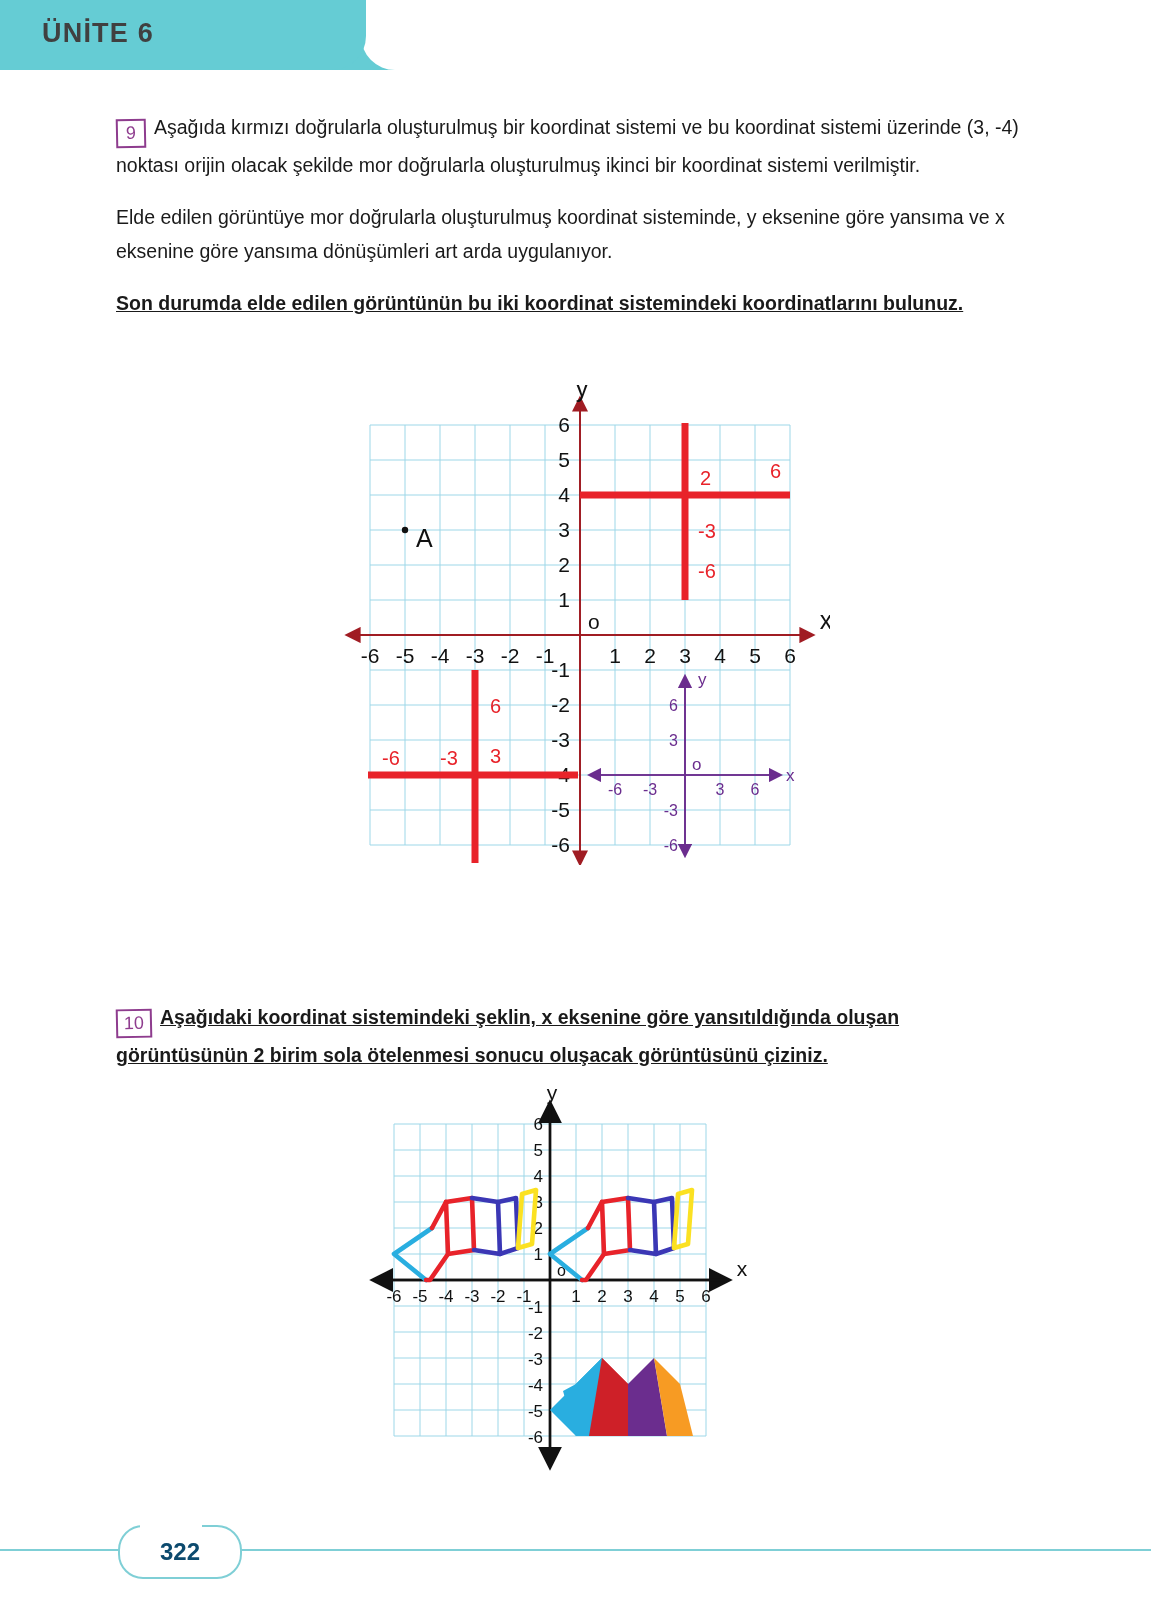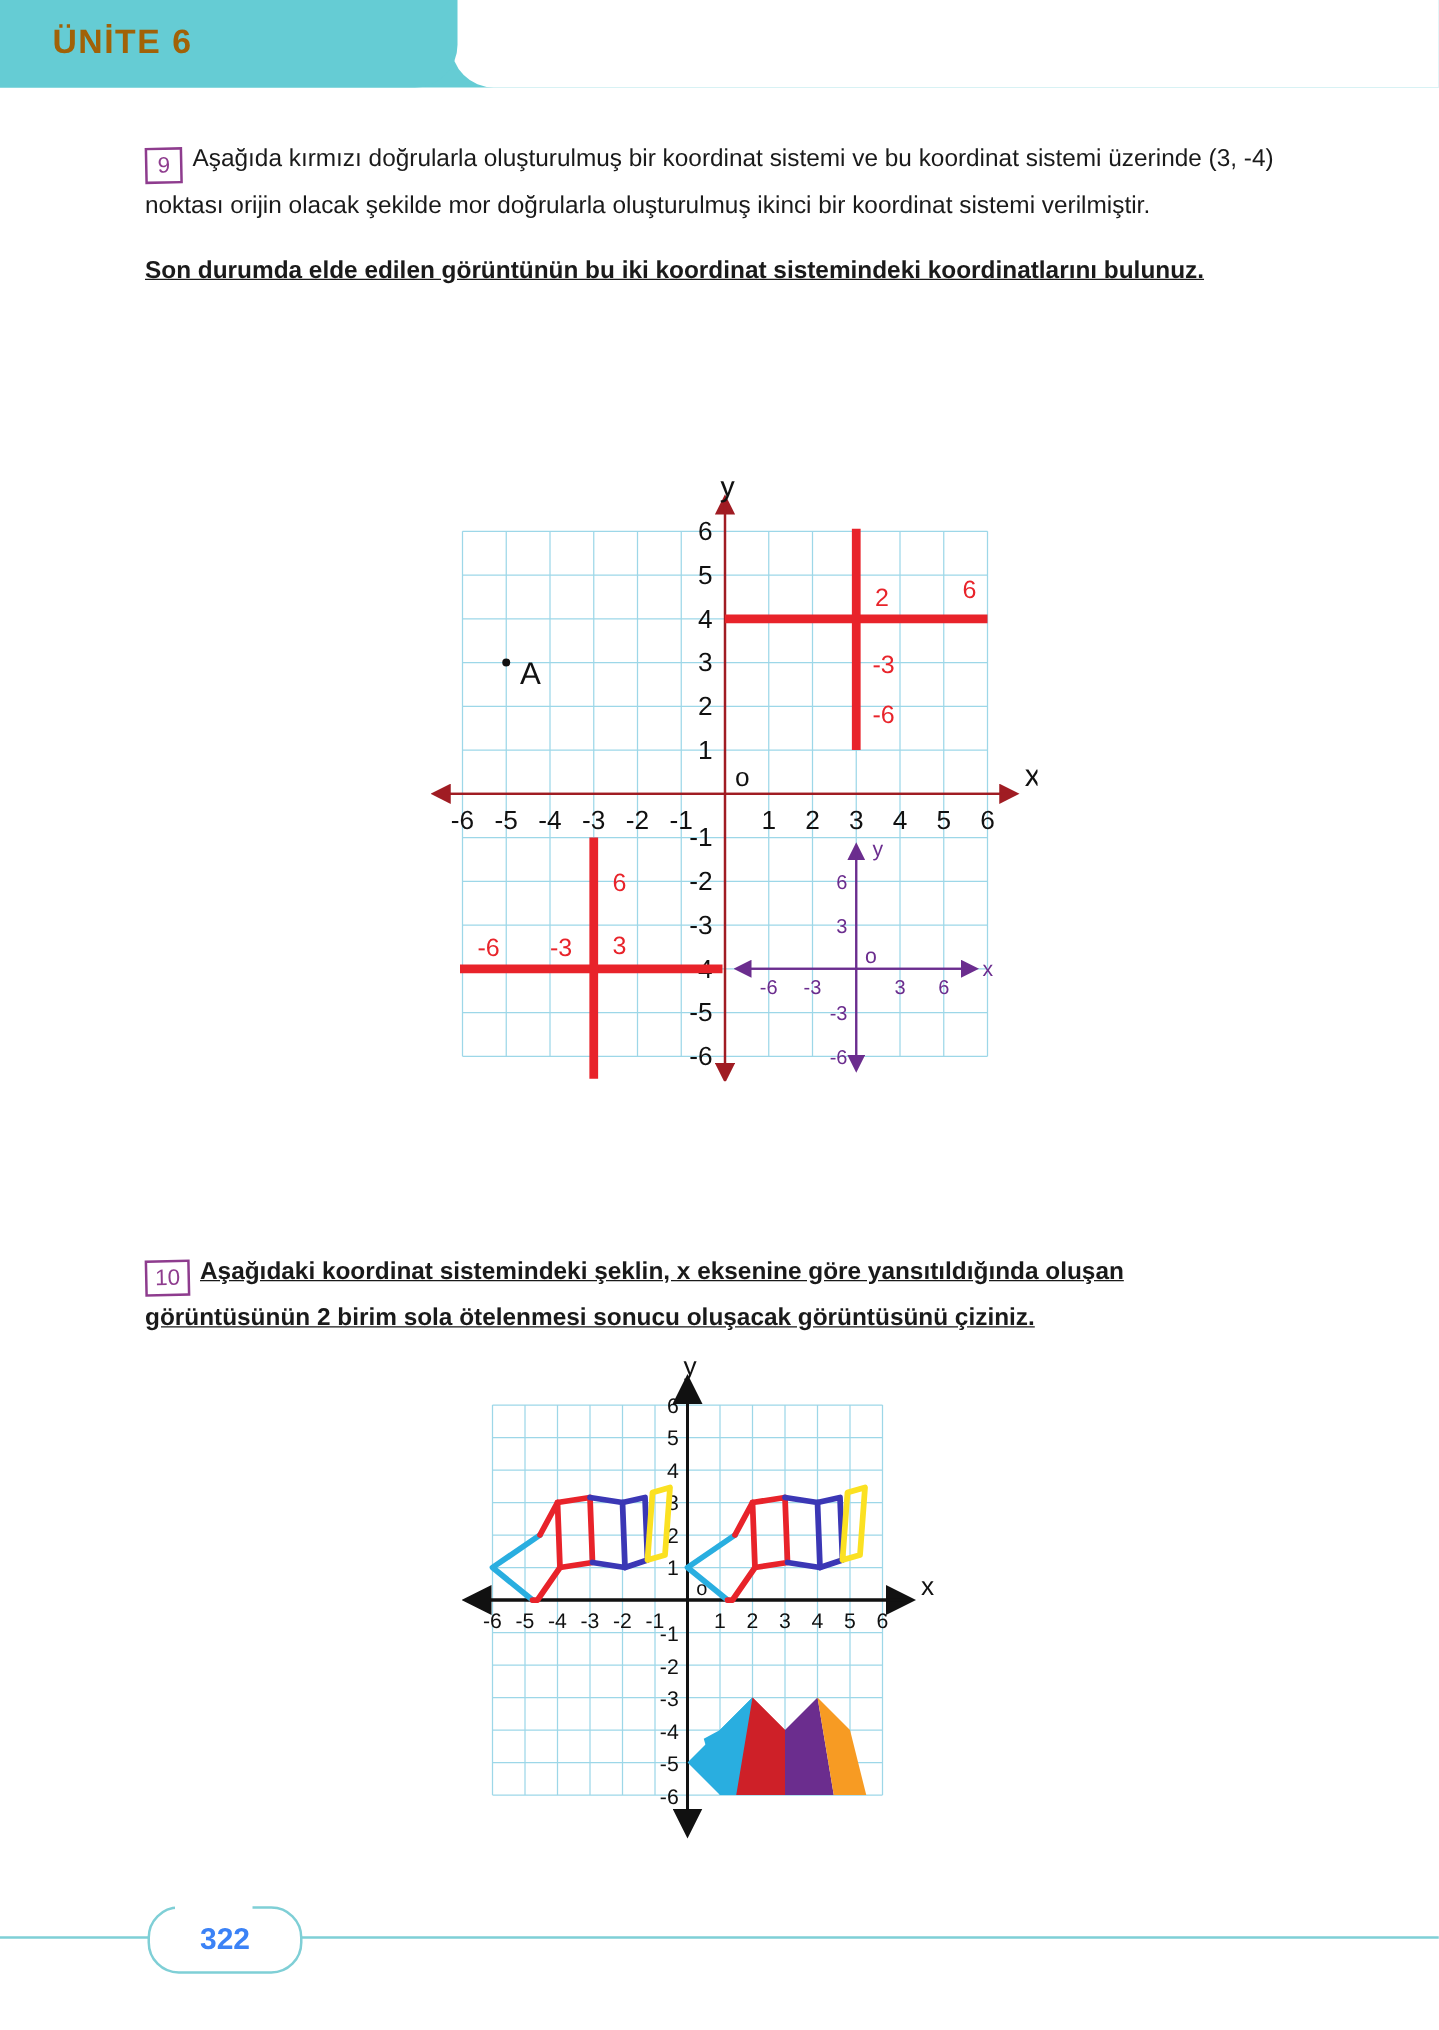--- a/index.html
+++ b/index.html
@@ -17,21 +17,21 @@
   #unit-banner .notch{
     position:absolute;right:0;top:0;width:790px;height:70px;
     background:#ffffff;border-bottom-left-radius:34px;
   }
   #unit-banner .tab{
     position:absolute;left:0;top:0;width:366px;height:70px;
     background:#65CCD4;border-bottom-right-radius:34px;
   }
   #unit-label{
     position:absolute;left:42px;top:18px;
-    font-size:27px;font-weight:bold;color:#a16207;letter-spacing:1.2px;
+    font-size:27px;font-weight:bold;color:#404040;letter-spacing:1.2px;
     z-index:5;
   }
 
   
   .qblock{position:absolute;left:116px;width:905px;}
   .qnum{
     display:inline-block;width:26px;height:25px;line-height:24px;text-align:center;
     border:2px solid #8E3C8E;color:#8E3C8E;font-size:18px;font-weight:500;
     vertical-align:-5px;margin-right:8px;
     transform:rotate(-1.2deg);
@@ -44,21 +44,21 @@
 
   
   #footer-line{
     position:absolute;left:0;top:1549px;width:1151px;height:2px;background:#7FCFD6;
   }
   #page-badge{
     position:absolute;left:118px;top:1525px;width:120px;height:50px;
     border:2px solid #7FCFD6;border-radius:25px;background:#ffffff;
     display:flex;align-items:center;justify-content:center;
   }
-  #page-badge span{font-size:24px;font-weight:bold;color:#3b82f6;}
+  #page-badge span{font-size:24px;font-weight:bold;color:#0c4a6e;}
   #badge-mask-l{position:absolute;left:140px;top:1523px;width:62px;height:5px;background:#fff;}
   #badge-mask-r{position:absolute;left:140px;top:1570px;width:62px;height:5px;background:#fff;}
 
   svg{display:block;}
   .axis-num{font-family:"Liberation Sans",sans-serif;font-size:21px;fill:#111;}
   .axis-letter{font-family:"Liberation Sans",sans-serif;font-size:25px;fill:#111;}
   .red-num{font-family:"Liberation Sans",sans-serif;font-size:20px;fill:#E8232A;}
   .purple-num{font-family:"Liberation Sans",sans-serif;font-size:16px;fill:#6B2D8E;}
   .purple-letter{font-family:"Liberation Sans",sans-serif;font-size:17px;fill:#6B2D8E;}
 </style>
@@ -66,20 +66,21 @@
 <body>
 
 <div id="unit-banner">
   <div class="notch"></div>
   <div class="tab"></div>
 </div>
 <div id="unit-label">ÜNİTE 6</div>
 
 <div class="qblock" style="top:110px;">
   <p class="ptext"><span class="qnum">9</span><span>Aşağıda kırmızı doğrularla oluşturulmuş bir koordinat sistemi ve bu koordinat sistemi üzerinde (3, -4) noktası orijin olacak şekilde mor doğrularla oluşturulmuş ikinci bir koordinat sistemi verilmiştir.</span></p>
+  <p class="ptext">Elde edilen görüntüye mor doğrularla oluşturulmuş koordinat sisteminde, y eksenine göre yansıma ve x eksenine göre yansıma dönüşümleri art arda uygulanıyor.</p>
   <p class="ptext bold">Son durumda elde edilen görüntünün bu iki koordinat sistemindeki koordinatlarını bulunuz.</p>
 </div>
 
 <div class="graph" style="left:330px;top:385px;">
 <svg width="500" height="480" viewBox="0 0 500 480">
 
   <g stroke="#9DD7E8" stroke-width="1">
     <line x1="40" y1="40" x2="460" y2="40"></line>
     <line x1="40" y1="75" x2="460" y2="75"></line>
     <line x1="40" y1="110" x2="460" y2="110"></line>

